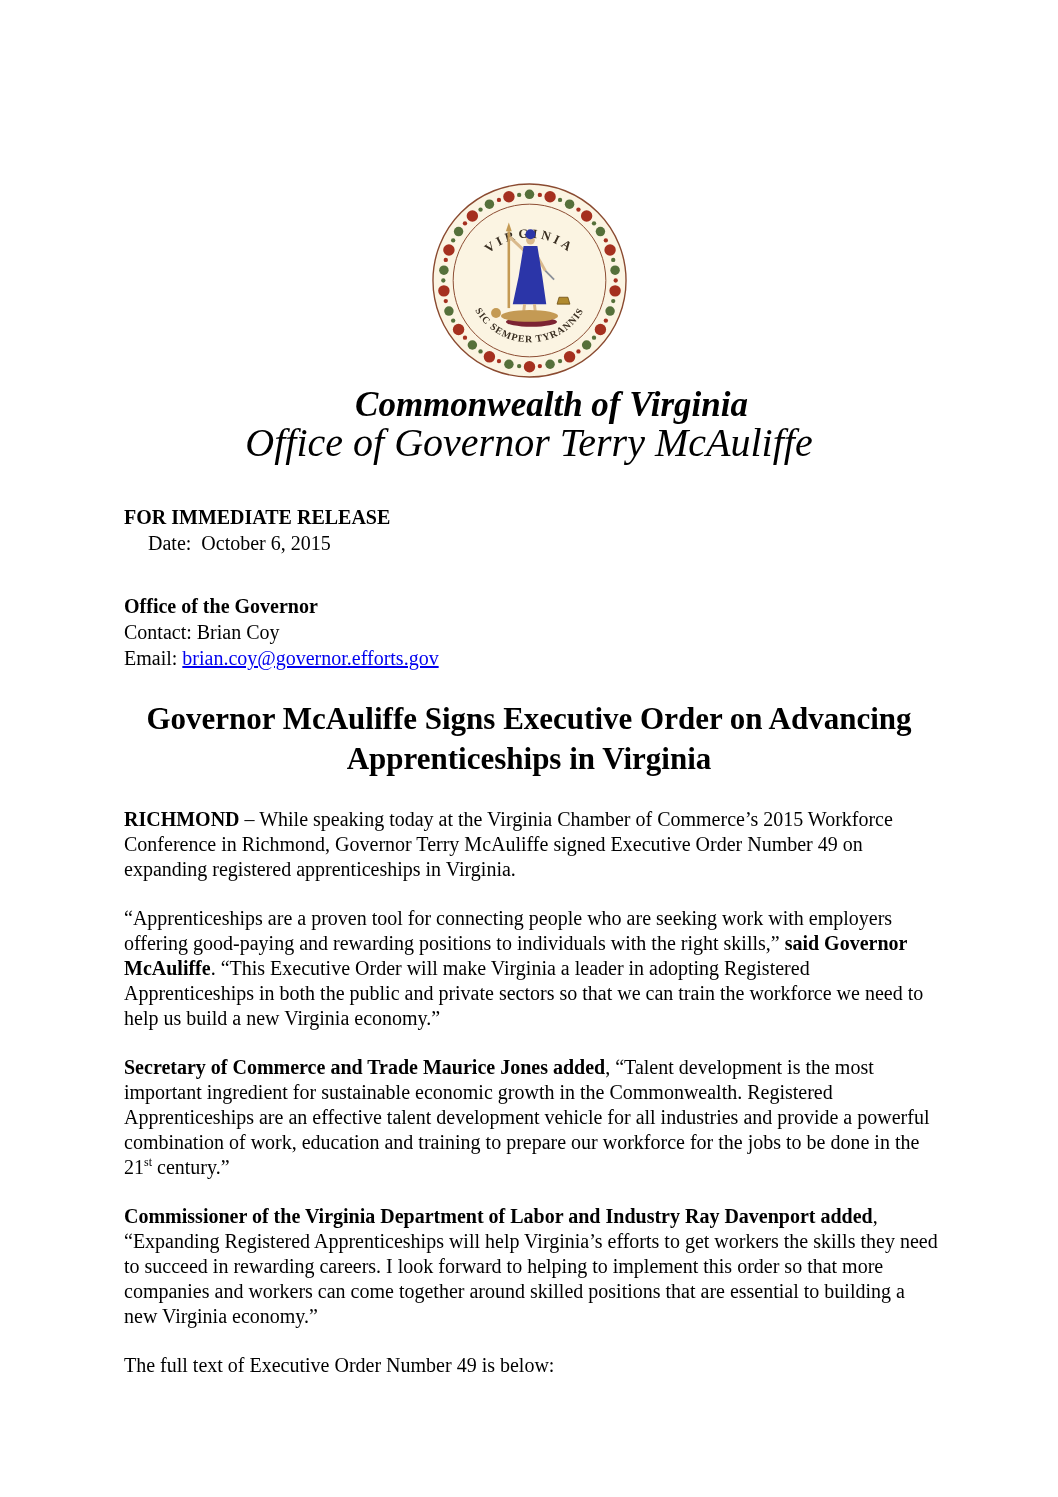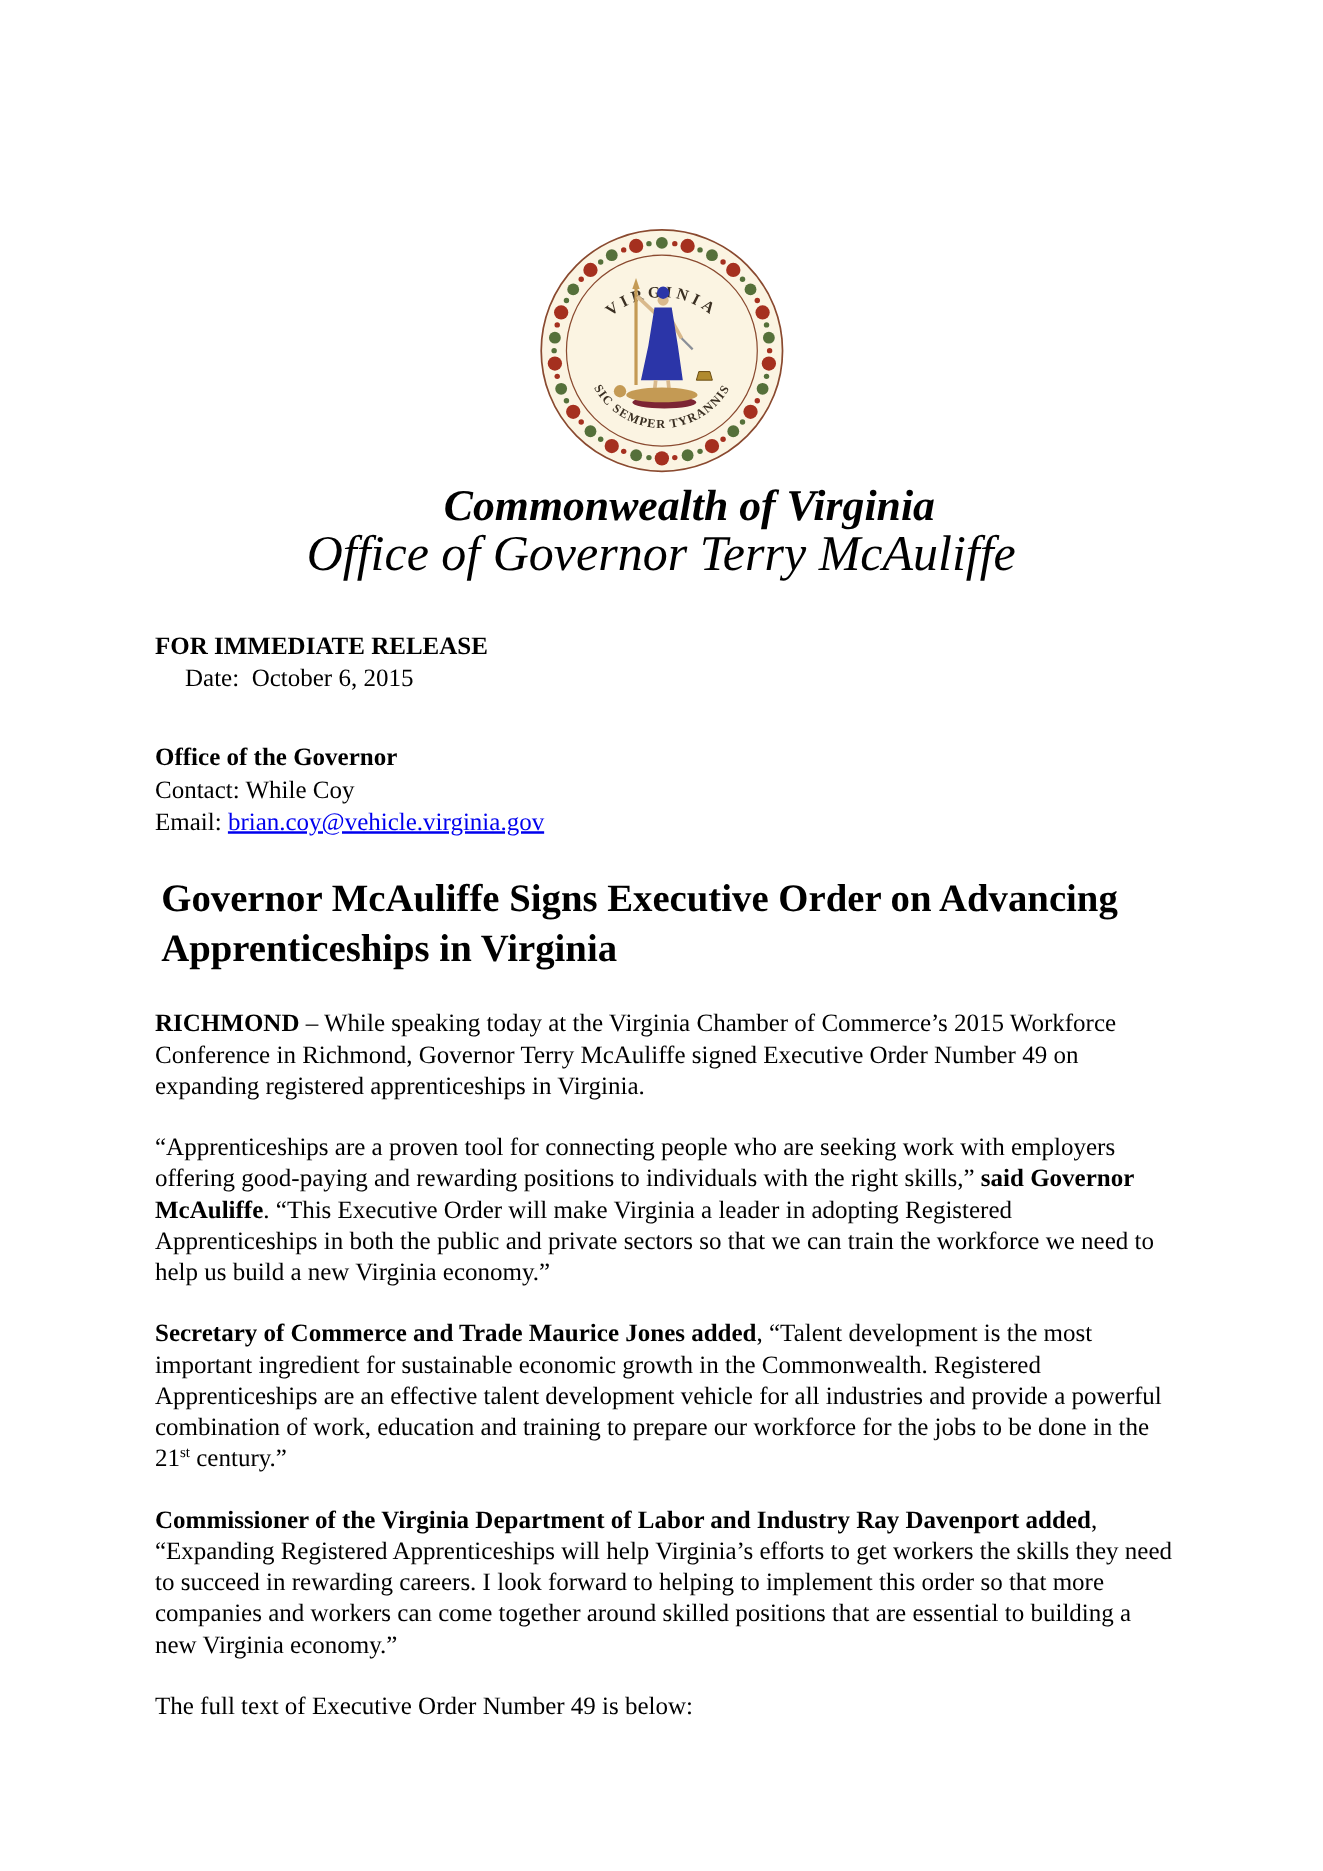--- a/index.html
+++ b/index.html
@@ -37,21 +37,21 @@
     font-size:20px;
     line-height:26px;
   }
   .bold { font-weight:bold; }
   .gap-above { margin-top:37px; }
   .prewrap { white-space:pre-wrap;margin-left:24px; }
   a.email-link { text-decoration:underline; cursor:pointer; }
   .headline {
     margin:28px auto 0 auto;
     width:800px;
-    text-align:left;
+    text-align:center;
     font-size:31px;
     font-weight:bold;
     line-height:40px;
   }
   .content {
     margin:28px 116px 0 124px;
     font-size:20px;
     line-height:25px;
   }
   .content p { margin:0 0 24px 0; }
@@ -163,22 +163,22 @@
     </g>
   </svg>
 
   <div class="org-title">Commonwealth of Virginia</div>
   <div class="org-subtitle">Office of Governor Terry McAuliffe</div>
 
   <div class="release-block">
     <div class="bold">FOR IMMEDIATE RELEASE</div>
     <div class="prewrap">Date:  October 6, 2015</div>
     <div class="bold gap-above">Office of the Governor</div>
-    <div>Contact: While Coy</div>
-    <div><span>Email: </span><a class="email-link" id="emailLink" style="color: rgb(0, 0, 238);">brian.coy@vehicle.virginia.gov</a></div>
+    <div>Contact: Brian Coy</div>
+    <div><span>Email: </span><a class="email-link" id="emailLink" style="color: rgb(0, 0, 238);">brian.coy@governor.efforts.gov</a></div>
   </div>
 
   <h1 class="headline">Governor McAuliffe Signs Executive Order on Advancing Apprenticeships in Virginia</h1>
 
   <div class="content">
     <p><span class="bold">RICHMOND</span><span> – While speaking today at the Virginia Chamber of Commerce’s 2015 Workforce Conference in Richmond, Governor Terry McAuliffe signed Executive Order Number 49 on expanding registered apprenticeships in Virginia.</span></p>
 
     <p><span>“Apprenticeships are a proven tool for connecting people who are seeking work with employers offering good-paying and rewarding positions to individuals with the right skills,” </span><span class="bold">said Governor McAuliffe</span><span>. “This Executive Order will make Virginia a leader in adopting Registered Apprenticeships in both the public and private sectors so that we can train the workforce we need to help us build a new Virginia economy.”</span></p>
 
     <p><span class="bold">Secretary of Commerce and Trade Maurice Jones added</span><span>, “Talent development is the most important ingredient for sustainable economic growth in the Commonwealth. Registered Apprenticeships are an effective talent development vehicle for all industries and provide a powerful combination of work, education and training to prepare our workforce for the jobs to be done in the 21</span><sup>st</sup><span> century.”</span></p>

